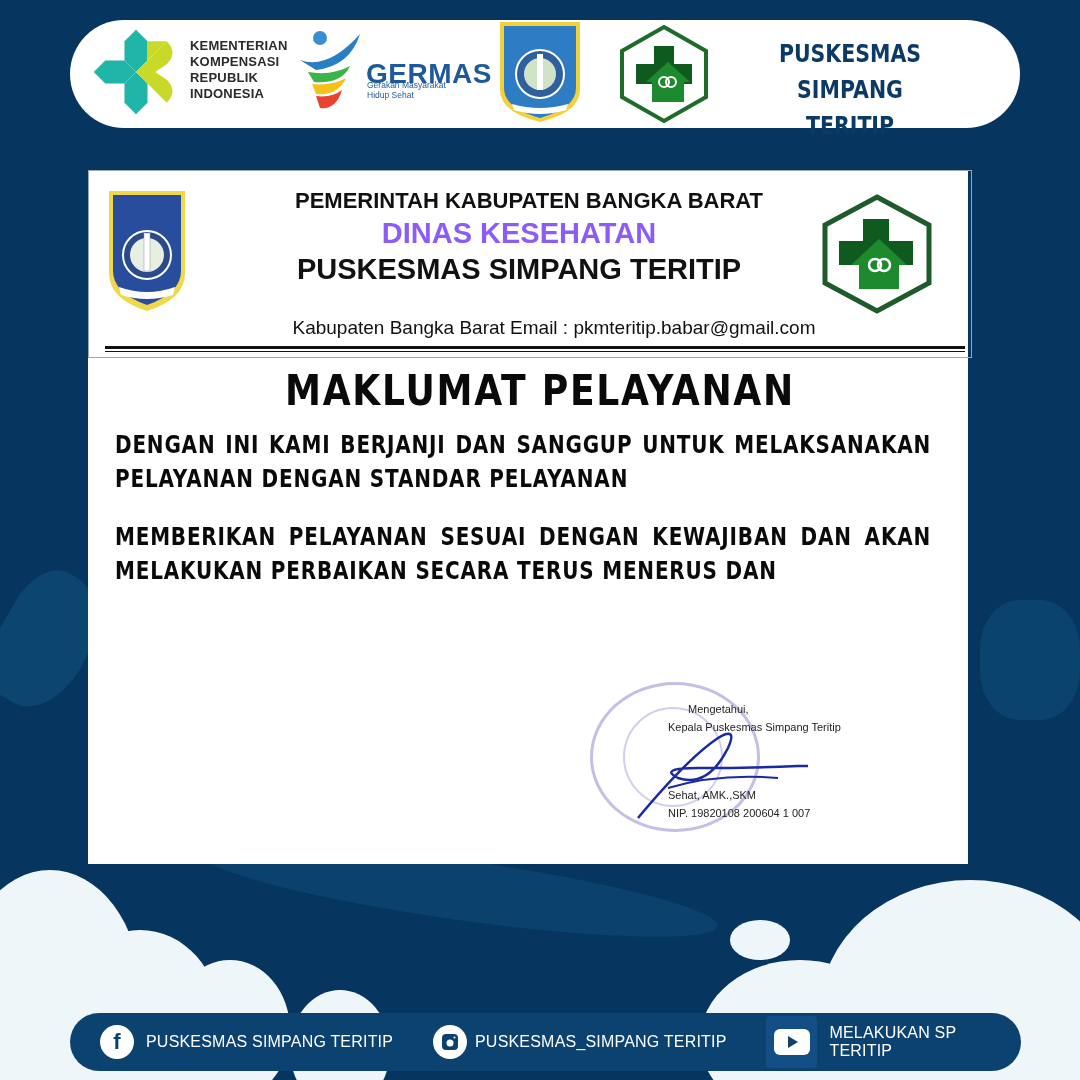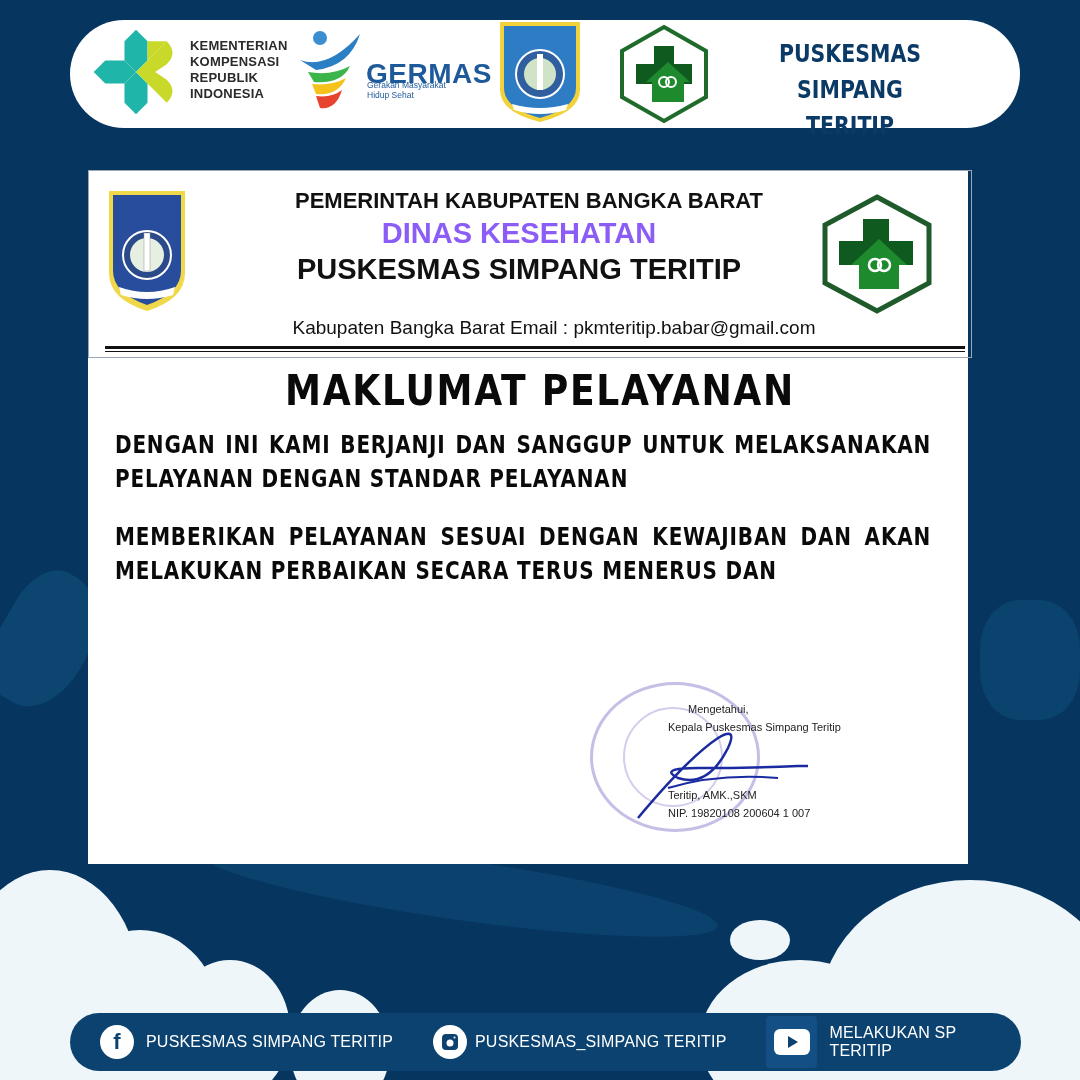--- a/index.html
+++ b/index.html
@@ -228,21 +228,21 @@
 
   <div class="stamp">
     <div class="stamp-inner"></div>
   </div>
   <svg class="signature" viewBox="0 0 190 110">
     <path d="M10 100 Q60 40 90 20 Q110 8 100 30 Q80 70 50 60 Q30 50 70 50 Q120 50 170 48 L180 48" fill="none" stroke="#1a2aa0" stroke-width="2.5"></path>
     <path d="M40 70 Q90 55 150 60" fill="none" stroke="#1a2aa0" stroke-width="2"></path>
   </svg>
   <div class="sig-text" style="left:580px;top:532px;margin-left:20px;">Mengetahui,</div>
   <div class="sig-text" style="left:580px;top:550px;text-align:right;">Kepala Puskesmas Simpang Teritip</div>
-  <div class="sig-text" style="left:580px;top:618px;">Teritip, AMK.,SKM</div>
+  <div class="sig-text" style="left:580px;top:618px;">Sehat, AMK.,SKM</div>
   <div class="sig-text" style="left:580px;top:636px;">NIP. 19820108 200604 1 007</div>
 </div>
 
 <div class="social-bar">
   <div class="social-item" style="left:30px;">
     <div class="social-icon">f</div>
     <span class="social-label">PUSKESMAS SIMPANG TERITIP</span>
   </div>
   <div class="social-item" style="left:363px;">
     <div class="social-icon">

